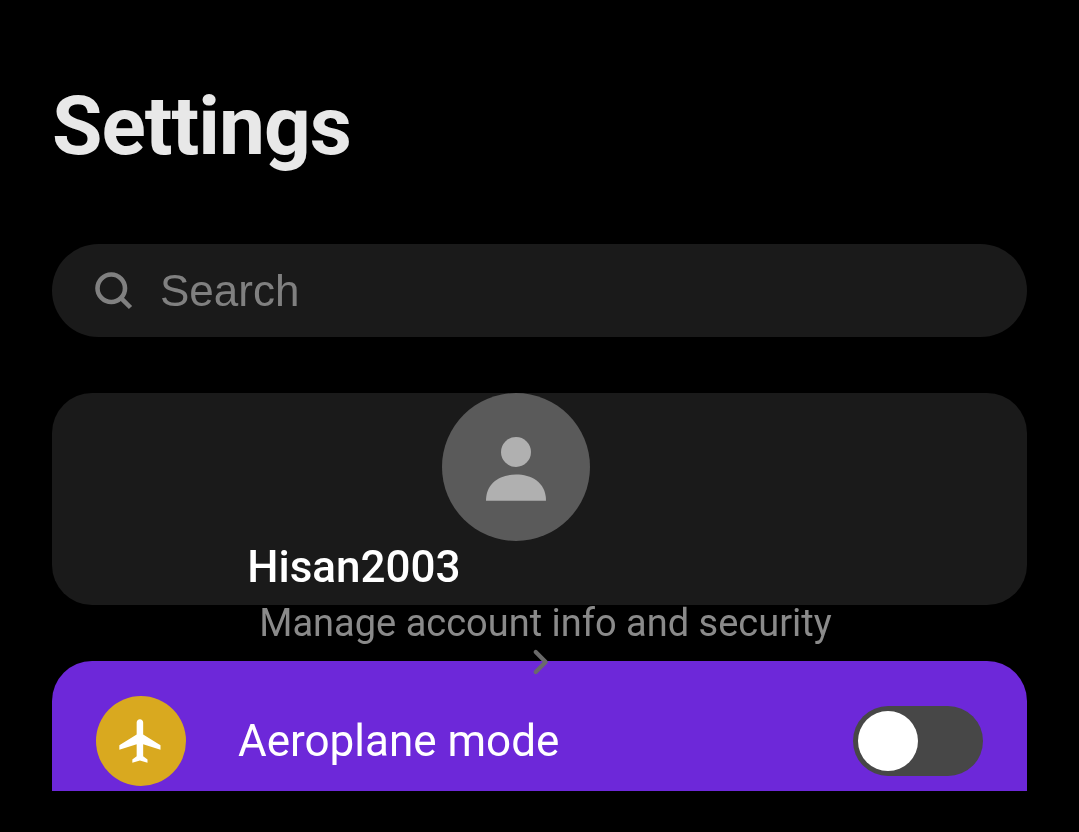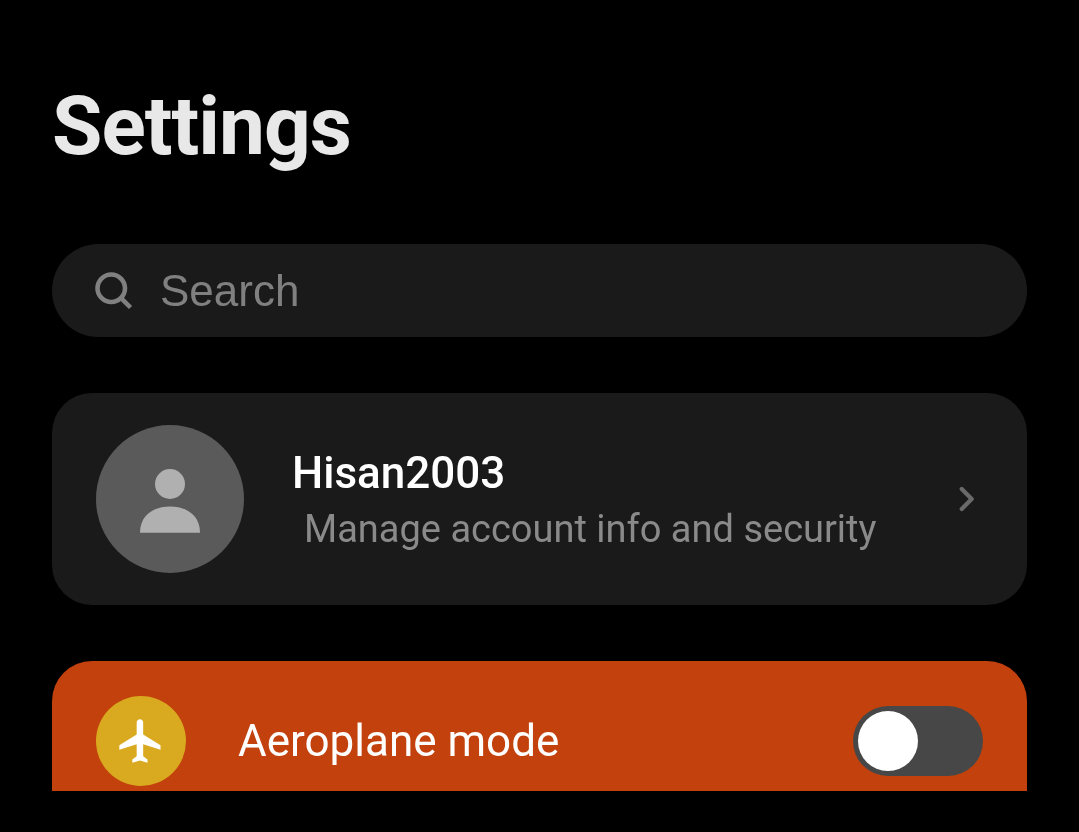--- a/index.html
+++ b/index.html
@@ -53,20 +53,21 @@
       color: #808080;
     }
     .account-card {
       background: #1a1a1a;
       border-radius: 40px;
       height: 212px;
       display: flex;
       align-items: center;
       padding: 0 44px;
       margin-bottom: 56px;
+      flex-direction: column;
     }
     .avatar {
       width: 148px;
       height: 148px;
       border-radius: 50%;
       background: #5a5a5a;
       display: flex;
       align-items: center;
       justify-content: center;
       margin-right: 48px;
@@ -86,21 +87,21 @@
       font-size: 38px;
       font-weight: 400;
       margin-left: 12px;
     }
     .chevron {
       color: #6a6a6a;
       display: flex;
       align-items: center;
     }
     .settings-card {
-      background: #c2410c;
+      background: #6d28d9;
       border-radius: 40px 40px 0 0;
       display: flex;
       align-items: center;
       padding: 30px 44px 0 44px;
       height: 130px;
     }
     .icon-circle {
       width: 90px;
       height: 90px;
       border-radius: 50%;

